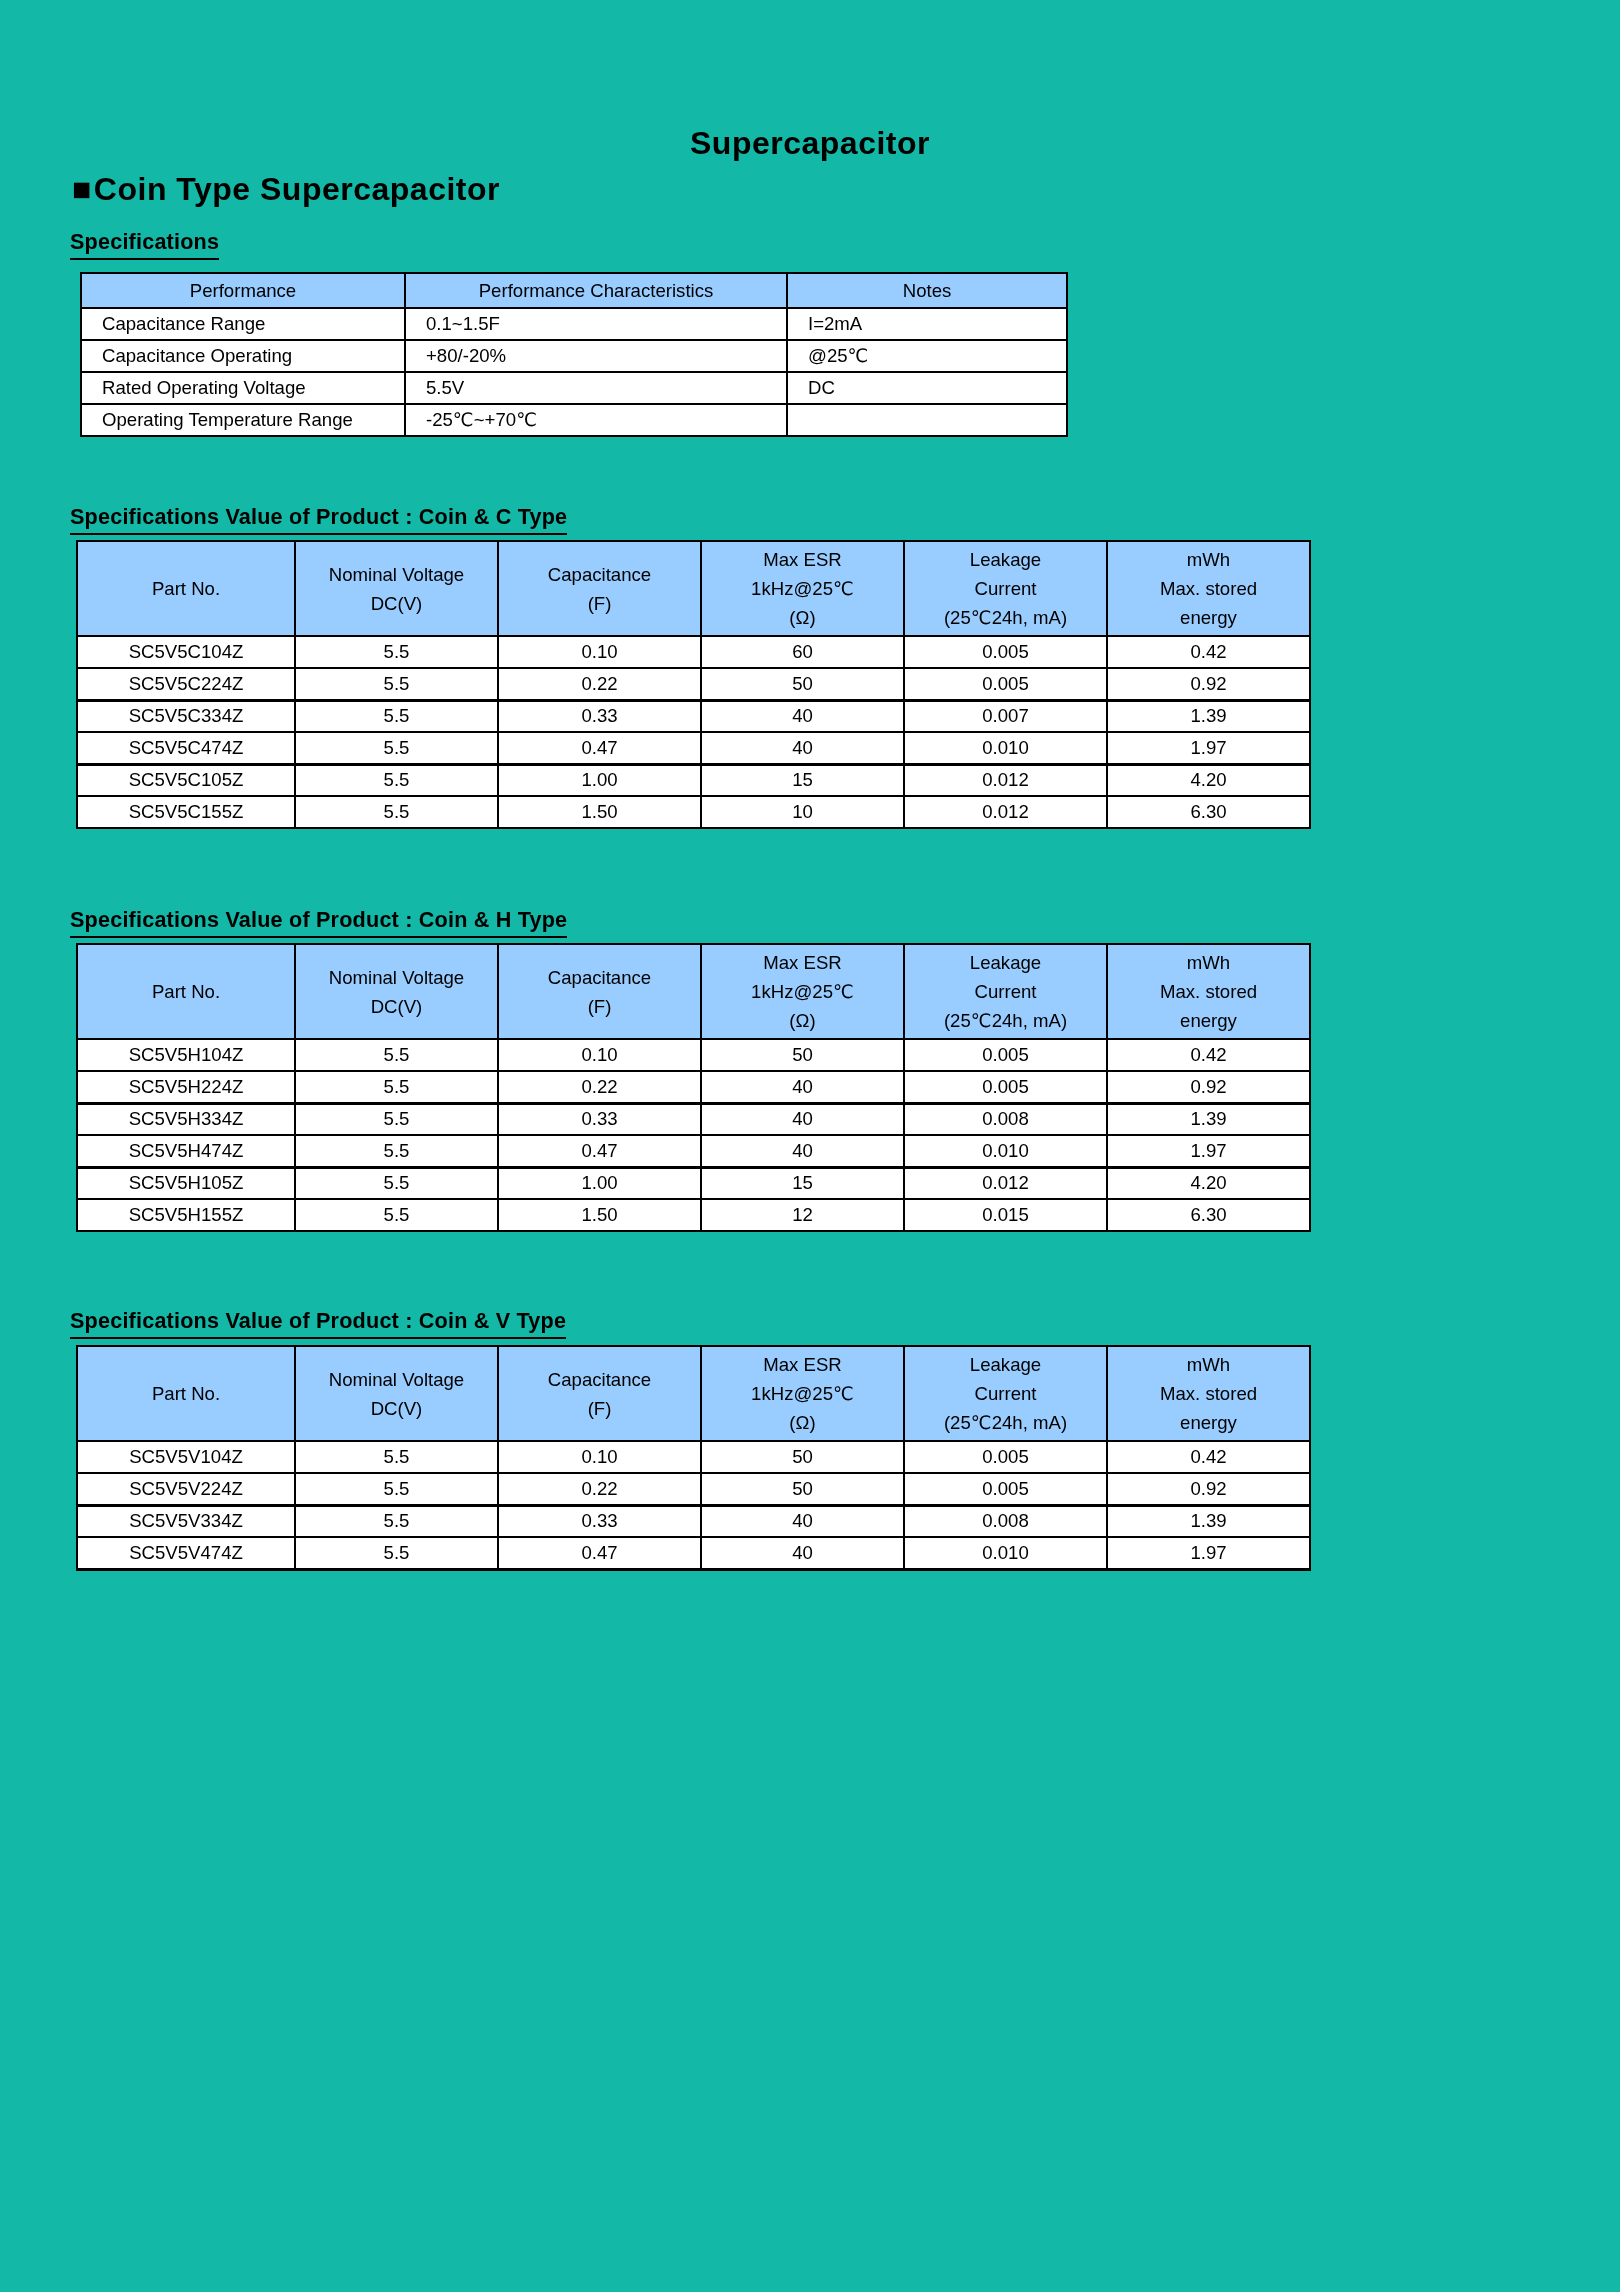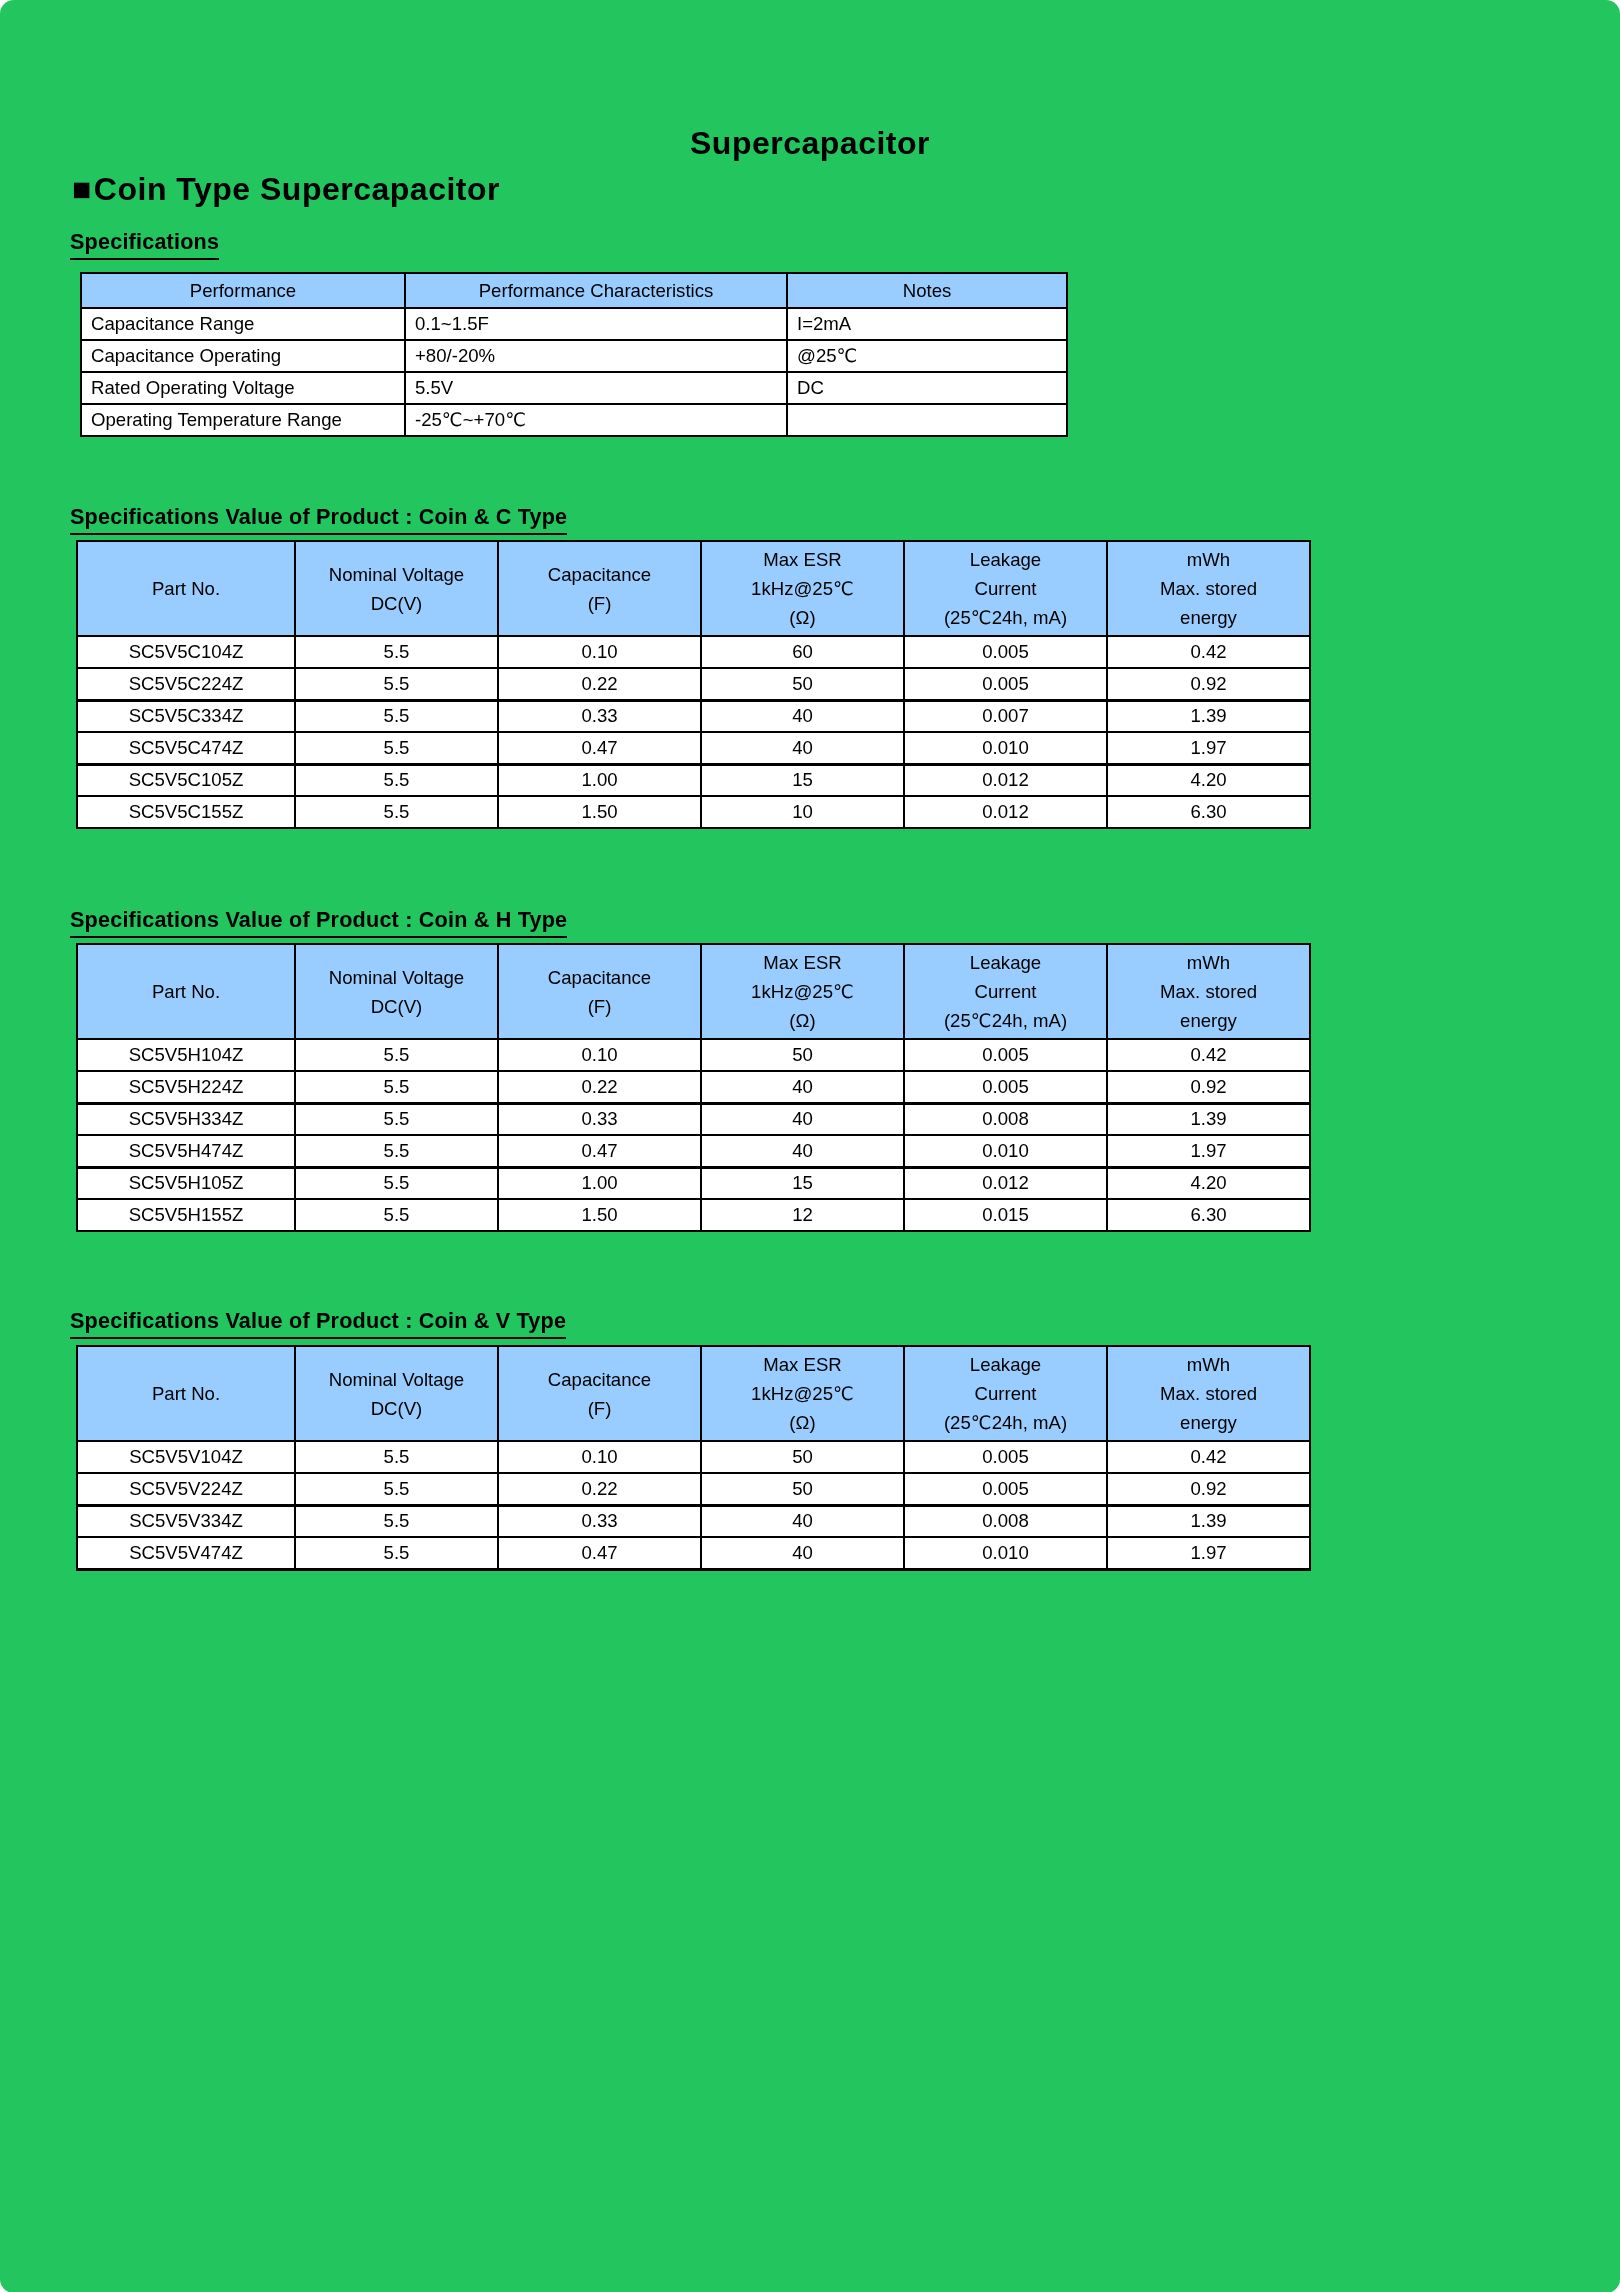--- a/index.html
+++ b/index.html
@@ -4,21 +4,21 @@
 <style>
   * { margin:0; padding:0; box-sizing:border-box; }
   html,body { background:#ffffff; }
   body {
     width:1620px; height:2293px;
     font-family:"Liberation Sans","DejaVu Sans",sans-serif;
     color:#000;
     position:relative;
     overflow:hidden;
   }
-  .page { position:absolute; inset:0; background:#22c55e;border-radius:14px; }
+  .page { position:absolute; inset:0; background:#14b8a6; }
 
   .doc-title {
     position:absolute; top:125px; left:0; width:100%;
     text-align:center; font-size:32px; font-weight:bold;
     letter-spacing:0.5px;
   }
   .main-heading {
     position:absolute; top:171px; left:72px;
     font-size:32px; font-weight:bold; letter-spacing:0.5px;
     display:flex; align-items:center;
@@ -41,21 +41,21 @@
   table { border:2.9px solid #000; }
   thead th {
     background:#99CCFF;
     font-weight:normal; text-align:center; vertical-align:middle;
     white-space:pre-line; line-height:29px;
   }
 
   
   .spec-table { top:272px; left:80px; width:987px; }
   .spec-table thead th { height:35px; }
-  .spec-table td { height:32px; text-align:left; padding-left:9px; }
+  .spec-table td { height:32px; text-align:left; padding-left:20px; }
 
   
   .product-table { left:76px; width:1232px; }
   .product-table-0 { top:540px; }
   .product-table-1 { top:943px; }
   .product-table-2 { top:1345px; }
   .product-table thead th { height:95px; }
   .product-table td { height:32px; text-align:center; }
   .product-table tr.group-end td { border-bottom-width:3.9px; }
 </style>

